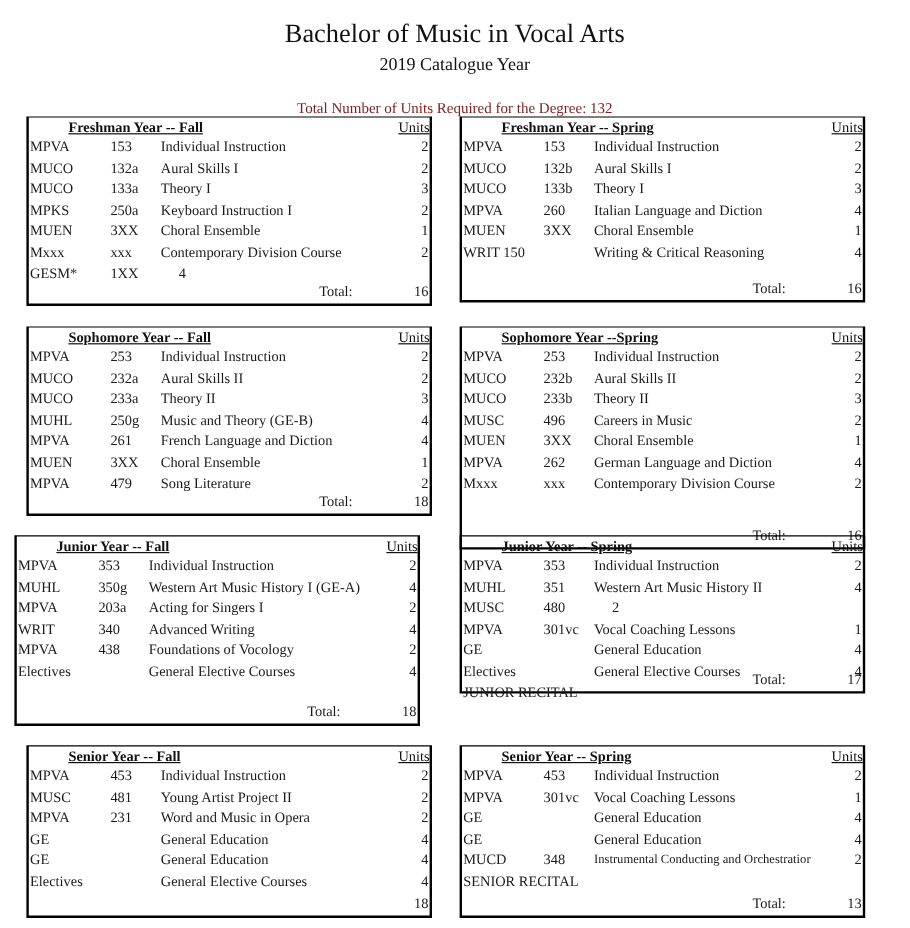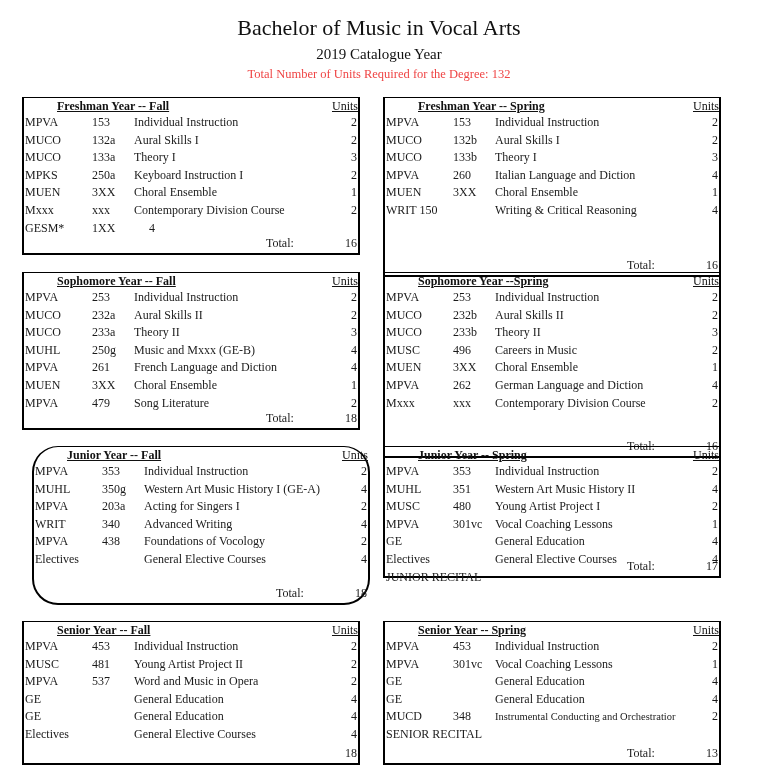--- a/index.html
+++ b/index.html
@@ -1,21 +1,21 @@
 <!DOCTYPE html>
 <html><head>
 <meta charset="utf-8">
 <style>
   * { box-sizing: border-box; margin: 0; padding: 0; }
   html, body { width: 758px; height: 773px; background: #ffffff; overflow: hidden; }
   body { font-family: "Liberation Serif", "DejaVu Serif", serif; color: #1a1a1a; position: relative; }
   .header { position: absolute; top: 14px; left: 0; width: 758px; text-align: center; }
   .title { font-size: 22px; line-height: 28px; color: #111; }
   .subtitle { font-size: 15px; line-height: 20px; margin-top: 2px; color: #111; }
-  .total-line { font-size: 12.5px; line-height: 16px; margin-top: 2px; color: #ef4444; }
+  .total-line { font-size: 12.5px; line-height: 16px; margin-top: 18px; color: #7f1d1d; }
 
   .box {
     position: absolute;
     width: 338px;
     border: 1px solid #000;
     border-left-width: 2px;
     border-bottom-width: 2px;
     border-right-width: 2px;
     font-size: 12px;
   }
@@ -86,21 +86,21 @@
       <div class="row">
         <span class="c-dept">GESM*</span>
         <span class="c-num">1XX</span>
         <span class="c-units">4</span>
       </div>
       <div class="foot">
         <span class="lbl">Total:</span>
         <span class="val">16</span>
       </div>
     </div>
-    <div class="box" style="left: 383px; top: 97px; height: 180px;">
+    <div class="box" style="left: 383px; top: 97px; height: 155px;">
       <div class="box-head">
         <span class="sem">Freshman Year -- Spring</span>
         <span class="units">Units</span>
       </div>
       <div class="row">
         <span class="c-dept">MPVA</span>
         <span class="c-num">153</span>
         <span class="c-title">Individual Instruction</span>
         <span class="c-units">2</span>
       </div>
@@ -158,21 +158,21 @@
       </div>
       <div class="row">
         <span class="c-dept">MUCO</span>
         <span class="c-num">233a</span>
         <span class="c-title">Theory II</span>
         <span class="c-units">3</span>
       </div>
       <div class="row">
         <span class="c-dept">MUHL</span>
         <span class="c-num">250g</span>
-        <span class="c-title">Music and Mxxx (GE-B)</span>
+        <span class="c-title">Music and Theory (GE-B)</span>
         <span class="c-units">4</span>
       </div>
       <div class="row">
         <span class="c-dept">MPVA</span>
         <span class="c-num">261</span>
         <span class="c-title">French Language and Diction</span>
         <span class="c-units">4</span>
       </div>
       <div class="row">
         <span class="c-dept">MUEN</span>
@@ -236,21 +236,21 @@
         <span class="c-dept">Mxxx</span>
         <span class="c-num">xxx</span>
         <span class="c-title">Contemporary Division Course</span>
         <span class="c-units">2</span>
       </div>
       <div class="foot">
         <span class="lbl">Total:</span>
         <span class="val">16</span>
       </div>
     </div>
-    <div class="box" style="left: 32px; top: 446px; height: 159px; border-radius: 26px;">
+    <div class="box" style="left: 12px; top: 446px; height: 159px;">
       <div class="box-head">
         <span class="sem">Junior Year -- Fall</span>
         <span class="units">Units</span>
       </div>
       <div class="row">
         <span class="c-dept">MPVA</span>
         <span class="c-num">353</span>
         <span class="c-title">Individual Instruction</span>
         <span class="c-units">2</span>
       </div>
@@ -302,21 +302,20 @@
       </div>
       <div class="row">
         <span class="c-dept">MUHL</span>
         <span class="c-num">351</span>
         <span class="c-title">Western Art Music History II</span>
         <span class="c-units">4</span>
       </div>
       <div class="row">
         <span class="c-dept">MUSC</span>
         <span class="c-num">480</span>
-        <span class="c-title">Young Artist Project I</span>
         <span class="c-units">2</span>
       </div>
       <div class="row">
         <span class="c-dept">MPVA</span>
         <span class="c-num">301vc</span>
         <span class="c-title">Vocal Coaching Lessons</span>
         <span class="c-units">1</span>
       </div>
       <div class="row">
         <span class="c-dept">GE</span>
@@ -353,21 +352,21 @@
         <span class="c-units">2</span>
       </div>
       <div class="row">
         <span class="c-dept">MUSC</span>
         <span class="c-num">481</span>
         <span class="c-title">Young Artist Project II</span>
         <span class="c-units">2</span>
       </div>
       <div class="row">
         <span class="c-dept">MPVA</span>
-        <span class="c-num">537</span>
+        <span class="c-num">231</span>
         <span class="c-title">Word and Music in Opera</span>
         <span class="c-units">2</span>
       </div>
       <div class="row">
         <span class="c-dept">GE</span>
         <span class="c-num"></span>
         <span class="c-title">General Education</span>
         <span class="c-units">4</span>
       </div>
       <div class="row">

